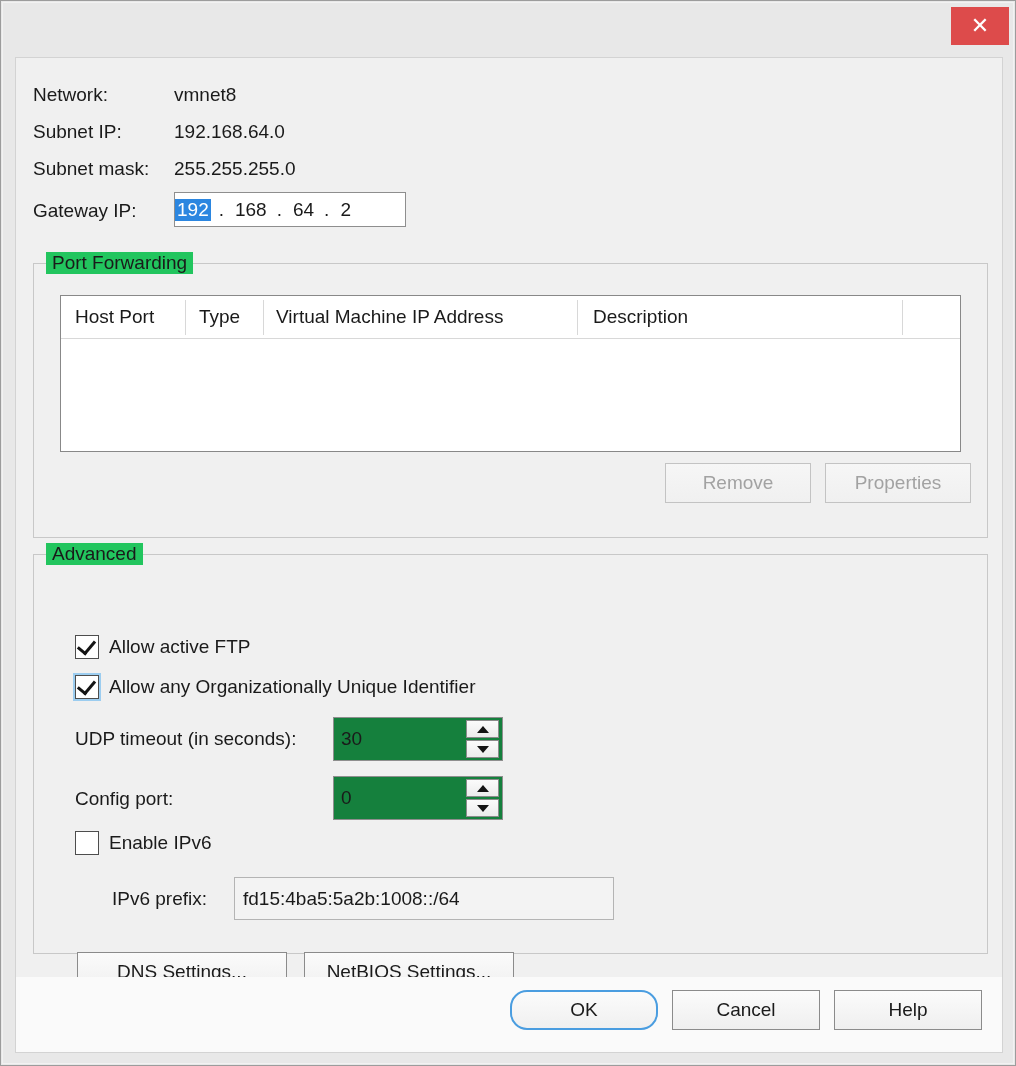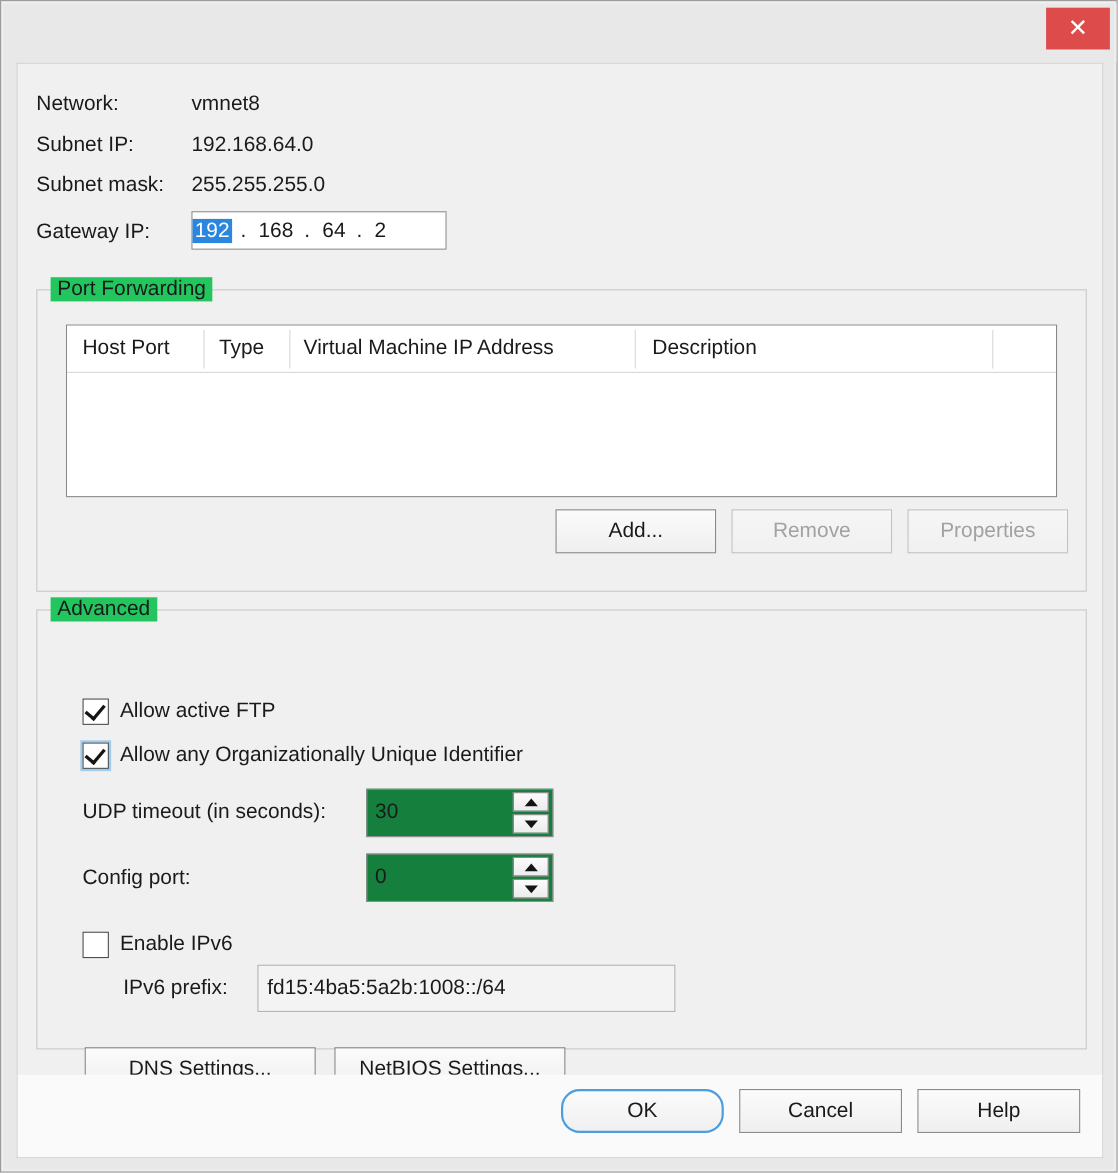--- a/index.html
+++ b/index.html
@@ -258,21 +258,21 @@
   }
   .cb-label {
     margin-left: 10px;
     font-size: 19px;
     color: #1a1a1a;
     white-space: nowrap;
   }
 
   #cb-ftp  { left: 41px; top: 80px; }
   #cb-ouid { left: 41px; top: 120px; }
-  #cb-ipv6 { left: 41px; top: 292px; }
+  #cb-ipv6 { left: 41px; top: 276px; }
 
   
   .spin-label {
     position: absolute;
     font-size: 19px;
     color: #1a1a1a;
     white-space: nowrap;
   }
   .spinner {
     position: absolute;
@@ -413,21 +413,20 @@
           <div class="th" style="left:138px">Type</div>
           <div class="divider" style="left:202px"></div>
           <div class="th" style="left:215px">Virtual Machine IP Address</div>
           <div class="divider" style="left:516px"></div>
           <div class="th" style="left:532px">Description</div>
           <div class="divider" style="left:841px"></div>
         </div>
         <div id="pf-body"></div>
       </div>
 
-      <button class="btn" id="btn-add">Add...</button>
       <button class="btn disabled" id="btn-remove">Remove</button>
       <button class="btn disabled" id="btn-properties">Properties</button>
     </div>
 
     <div class="groupbox" id="adv-group">
       <div class="gb-title">Advanced</div>
 
       <div class="cb-row" id="cb-ftp">
         <span class="checkbox">
           <span class="tick"></span>

